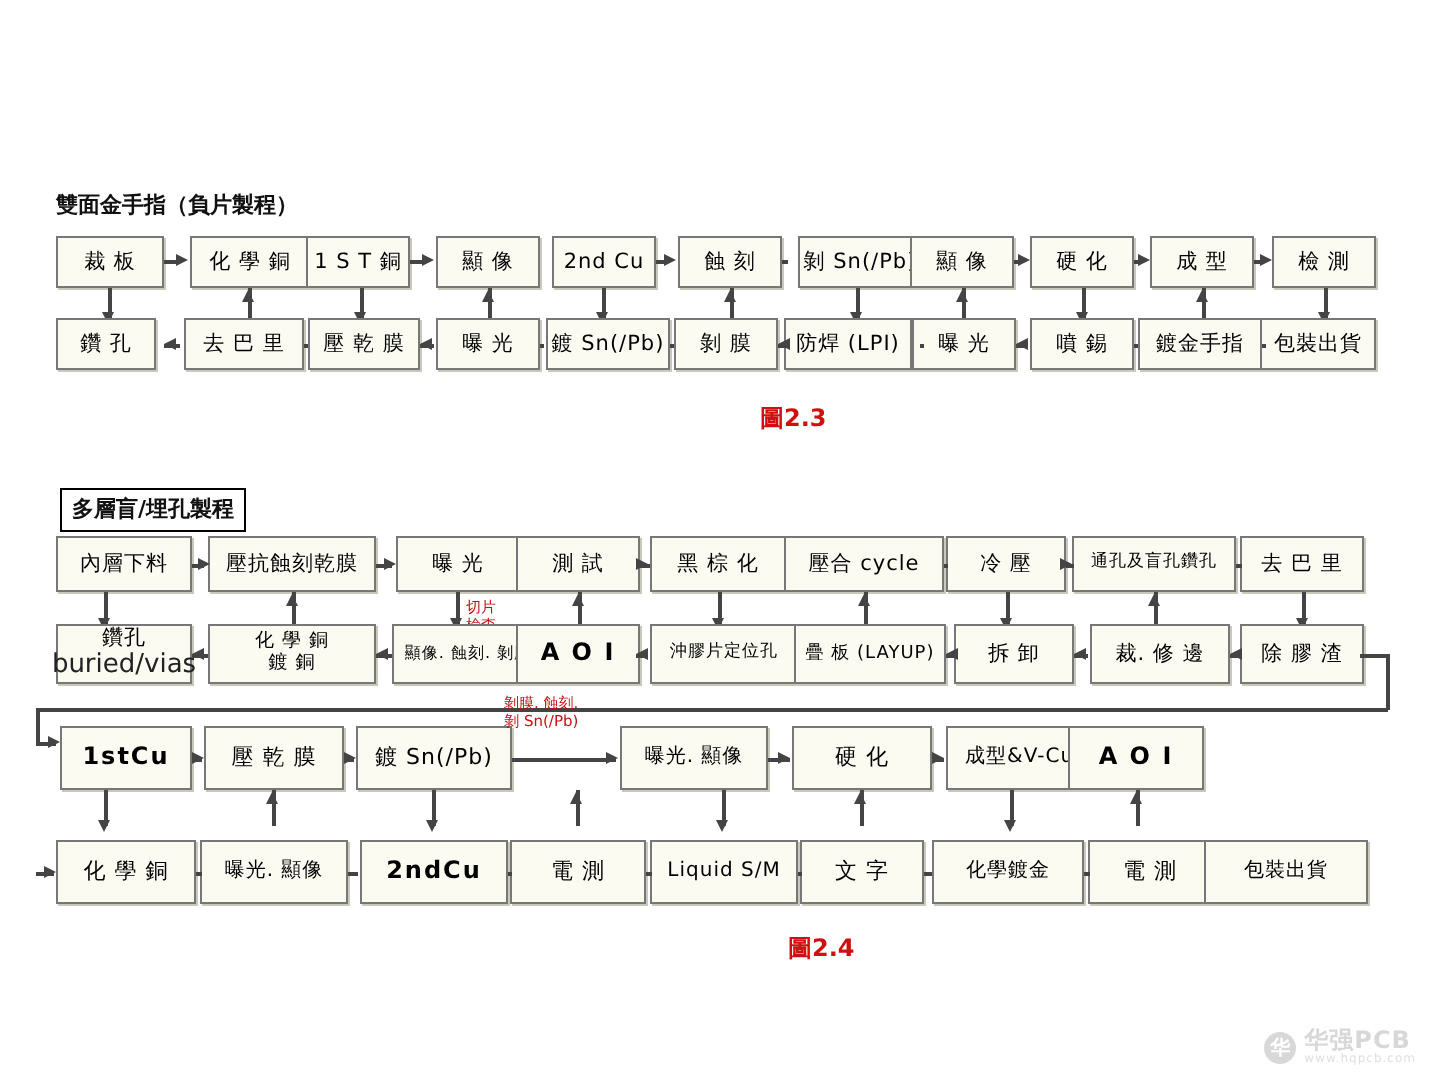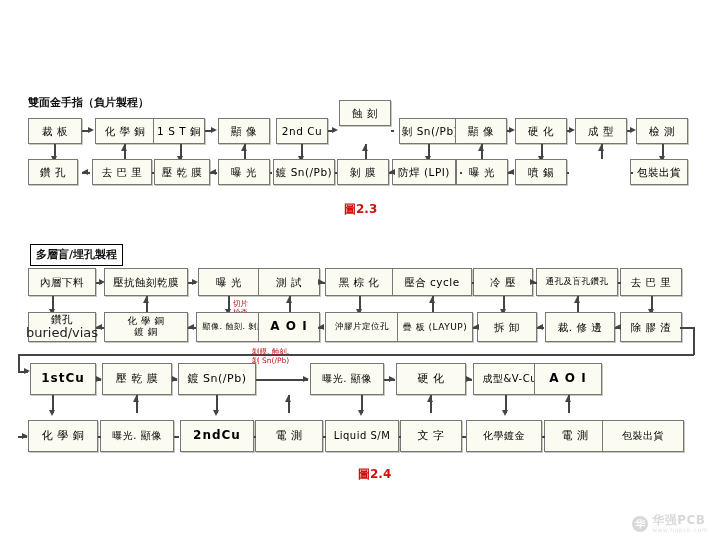--- a/index.html
+++ b/index.html
@@ -57,20 +57,21 @@
   .head.left{border-top:3.5px solid transparent;border-bottom:3.5px solid transparent;border-right:6px solid #444;}
   .head.down{border-left:3.5px solid transparent;border-right:3.5px solid transparent;border-top:6px solid #444;}
   .head.up{border-left:3.5px solid transparent;border-right:3.5px solid transparent;border-bottom:6px solid #444;}
 
   .fignum{
     position:absolute;
     font-size:12px;
     color:#d01010;
     font-weight:bold;
     white-space:nowrap;
+    margin-left:36px;
   }
 
   .annot{
     position:absolute;
     font-size:7.5px;
     color:#c01010;
     line-height:1.25;
     text-align:right;
     white-space:nowrap;
   }
@@ -96,21 +97,21 @@
 
 <div class="canvas">
 
   <div class="title" style="left:28px;top:95px;">雙面金手指（負片製程）</div>
 
   <div class="node" style="left:28px;top:118px;width:54px;height:26px;">裁 板</div>
   <div class="node" style="left:95px;top:118px;width:60px;height:26px;">化 學 銅</div>
   <div class="node" style="left:153px;top:118px;width:52px;height:26px;">1 S T 銅</div>
   <div class="node" style="left:218px;top:118px;width:52px;height:26px;">顯 像</div>
   <div class="node" style="left:276px;top:118px;width:52px;height:26px;">2nd Cu</div>
-  <div class="node" style="left:339px;top:100px;width:52px;height:26px;">蝕 刻</div>
+  <div class="node" style="left:339px;top:118px;width:52px;height:26px;">蝕 刻</div>
   <div class="node" style="left:399px;top:118px;width:62px;height:26px;">剝 Sn(/Pb)</div>
   <div class="node" style="left:455px;top:118px;width:52px;height:26px;">顯 像</div>
   <div class="node" style="left:515px;top:118px;width:52px;height:26px;">硬 化</div>
   <div class="node" style="left:575px;top:118px;width:52px;height:26px;">成 型</div>
   <div class="node" style="left:636px;top:118px;width:52px;height:26px;">檢 測</div>
 
   <div class="arrow">
       <div class="line" style="left:82px;top:130px;width:7px;height:1.5px;"></div>
       <div class="head right" style="left:88px;top:127px;"></div>
     </div>
@@ -194,20 +195,21 @@
 
   <div class="node" style="left:28px;top:159px;width:50px;height:26px;">鑽 孔</div>
   <div class="node" style="left:92px;top:159px;width:60px;height:26px;">去 巴 里</div>
   <div class="node" style="left:154px;top:159px;width:56px;height:26px;">壓 乾 膜</div>
   <div class="node" style="left:218px;top:159px;width:52px;height:26px;">曝 光</div>
   <div class="node" style="left:273px;top:159px;width:62px;height:26px;">鍍 Sn(/Pb)</div>
   <div class="node" style="left:337px;top:159px;width:52px;height:26px;">剝 膜</div>
   <div class="node" style="left:392px;top:159px;width:64px;height:26px;">防焊 (LPI)</div>
   <div class="node" style="left:456px;top:159px;width:52px;height:26px;">曝 光</div>
   <div class="node" style="left:515px;top:159px;width:52px;height:26px;">噴 錫</div>
+  <div class="node" style="left:569px;top:159px;width:62px;height:26px;">鍍金手指</div>
   <div class="node" style="left:630px;top:159px;width:58px;height:26px;">包裝出貨</div>
 
   <div class="arrow">
       <div class="line" style="left:82px;top:172px;width:8px;height:1.5px;"></div>
       <div class="head left" style="left:82px;top:169px;"></div>
     </div>
   <div class="arrow">
       <div class="line" style="left:152px;top:172px;width:2px;height:1.5px;"></div>
     </div>
   <div class="arrow">

